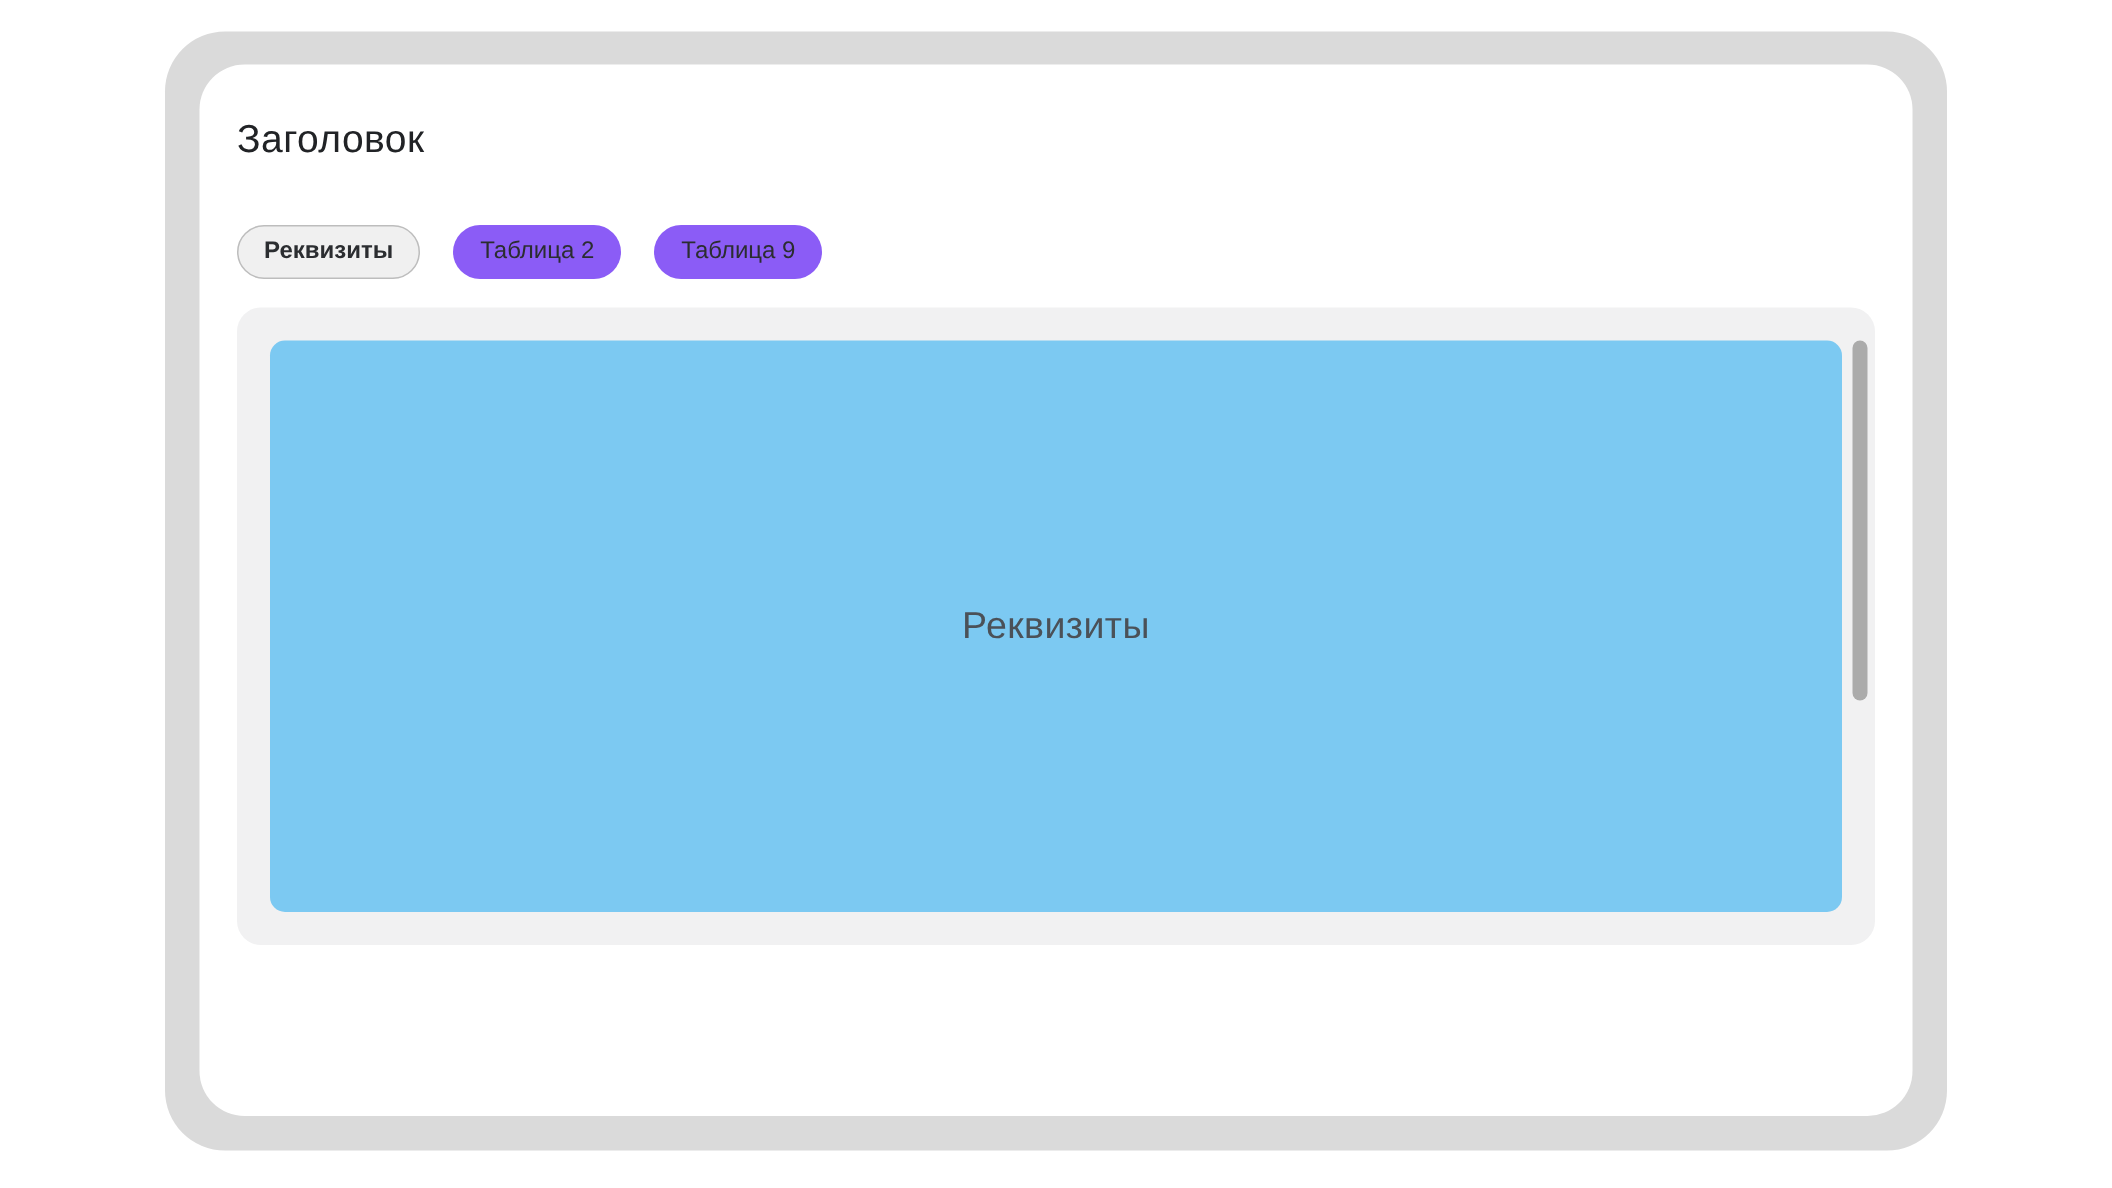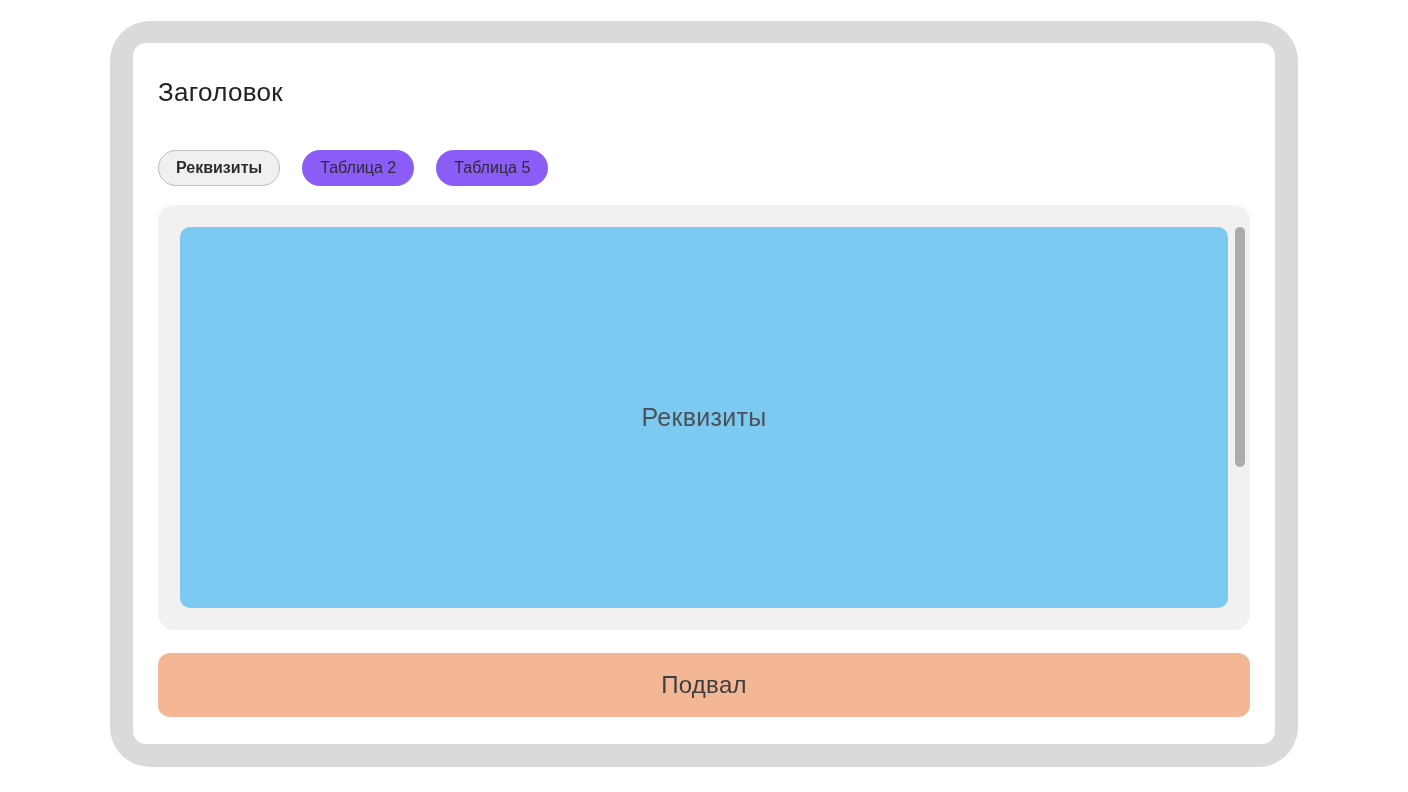--- a/index.html
+++ b/index.html
@@ -15,21 +15,21 @@
     left: 110px; top: 21px;
     width: 1188px; height: 746px;
     background: #dadada;
     border-radius: 40px;
   }
   .card {
     position: absolute;
     left: 23px; top: 22px;
     width: 1142px; height: 701px;
     background: #ffffff;
-    border-radius: 13px;
+    border-radius: 30px;
     padding: 34px 25px 26px 25px;
   }
   .page-title {
     font-size: 26px;
     font-weight: 500;
     color: #212326;
     line-height: 30px;
     letter-spacing: 0.3px;
   }
   .tab-bar {
@@ -103,28 +103,25 @@
 <body>
 
 <div class="frame">
   <div class="card">
 
     <div class="page-title">Заголовок</div>
 
     <div class="tab-bar">
       <div class="tab active">Реквизиты</div>
       <div class="tab">Таблица 2</div>
-      <div class="tab">Таблица 5</div>
+      <div class="tab">Таблица 9</div>
     </div>
 
     <div class="panel">
       <div class="blue-box">
         <span class="blue-box-label">Реквизиты</span>
       </div>
       <div class="scrollbar-thumb"></div>
     </div>
 
-    <div class="footer-bar">
-      <span class="footer-label">Подвал</span>
-    </div>
 
   </div>
 </div>
 
 </body></html>

